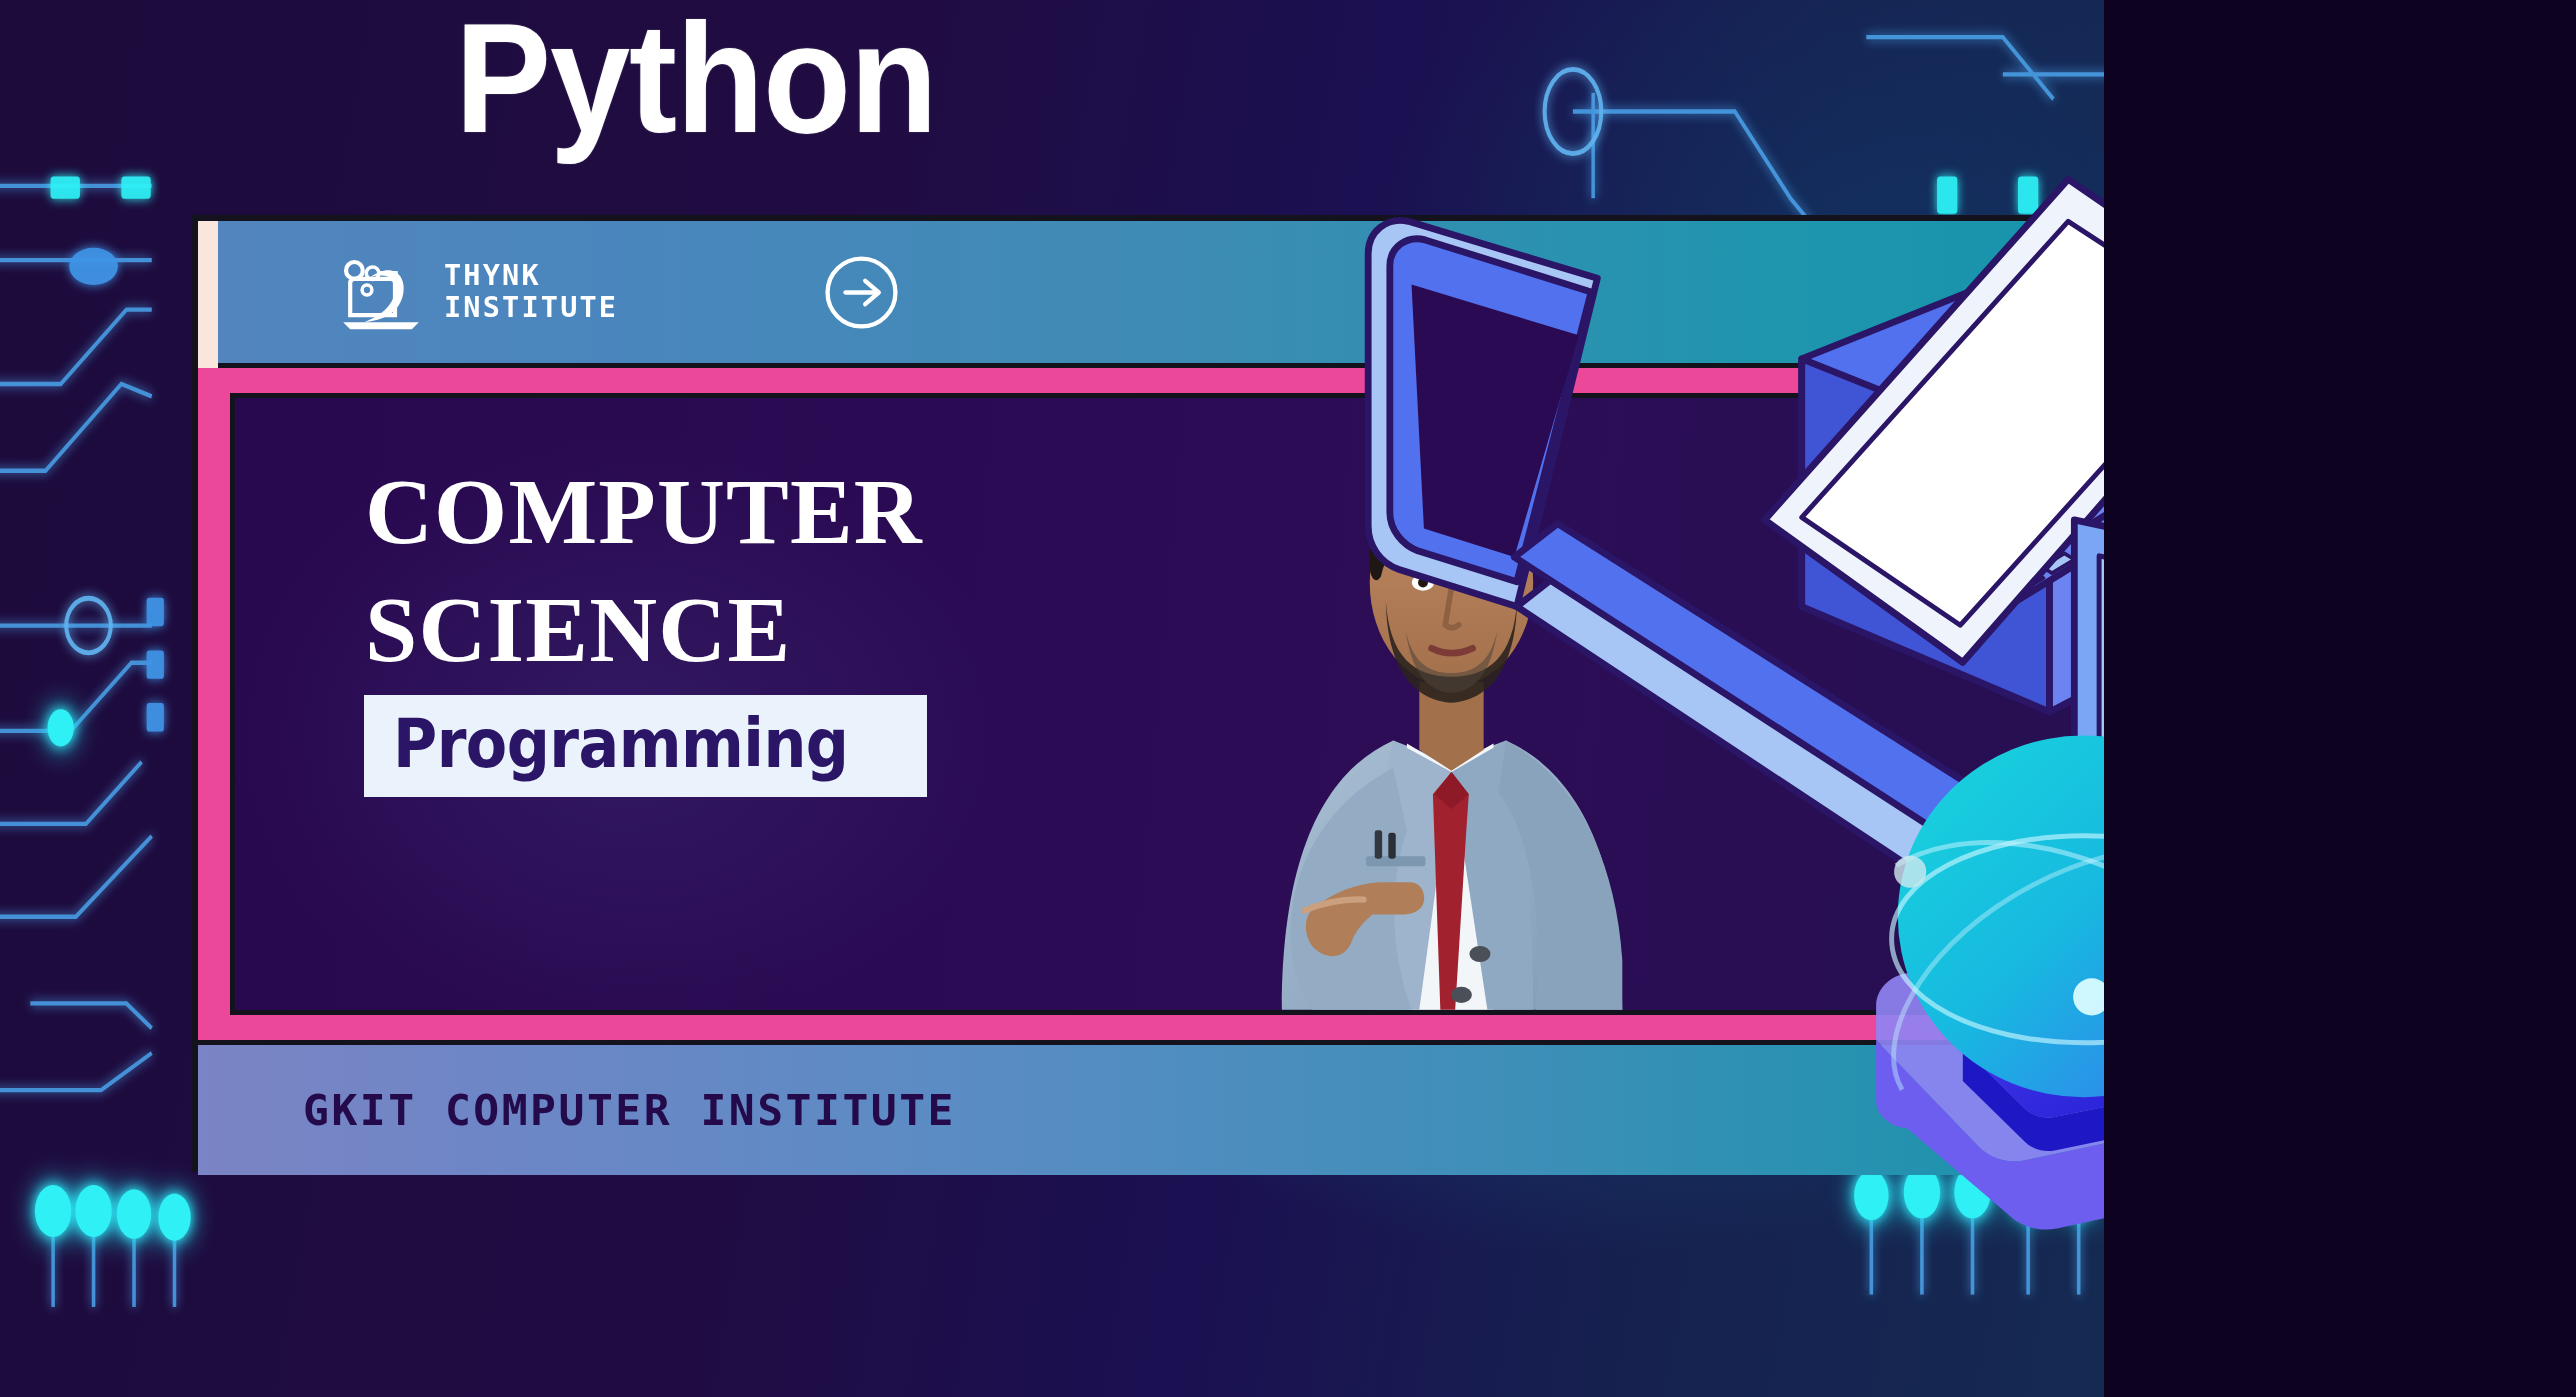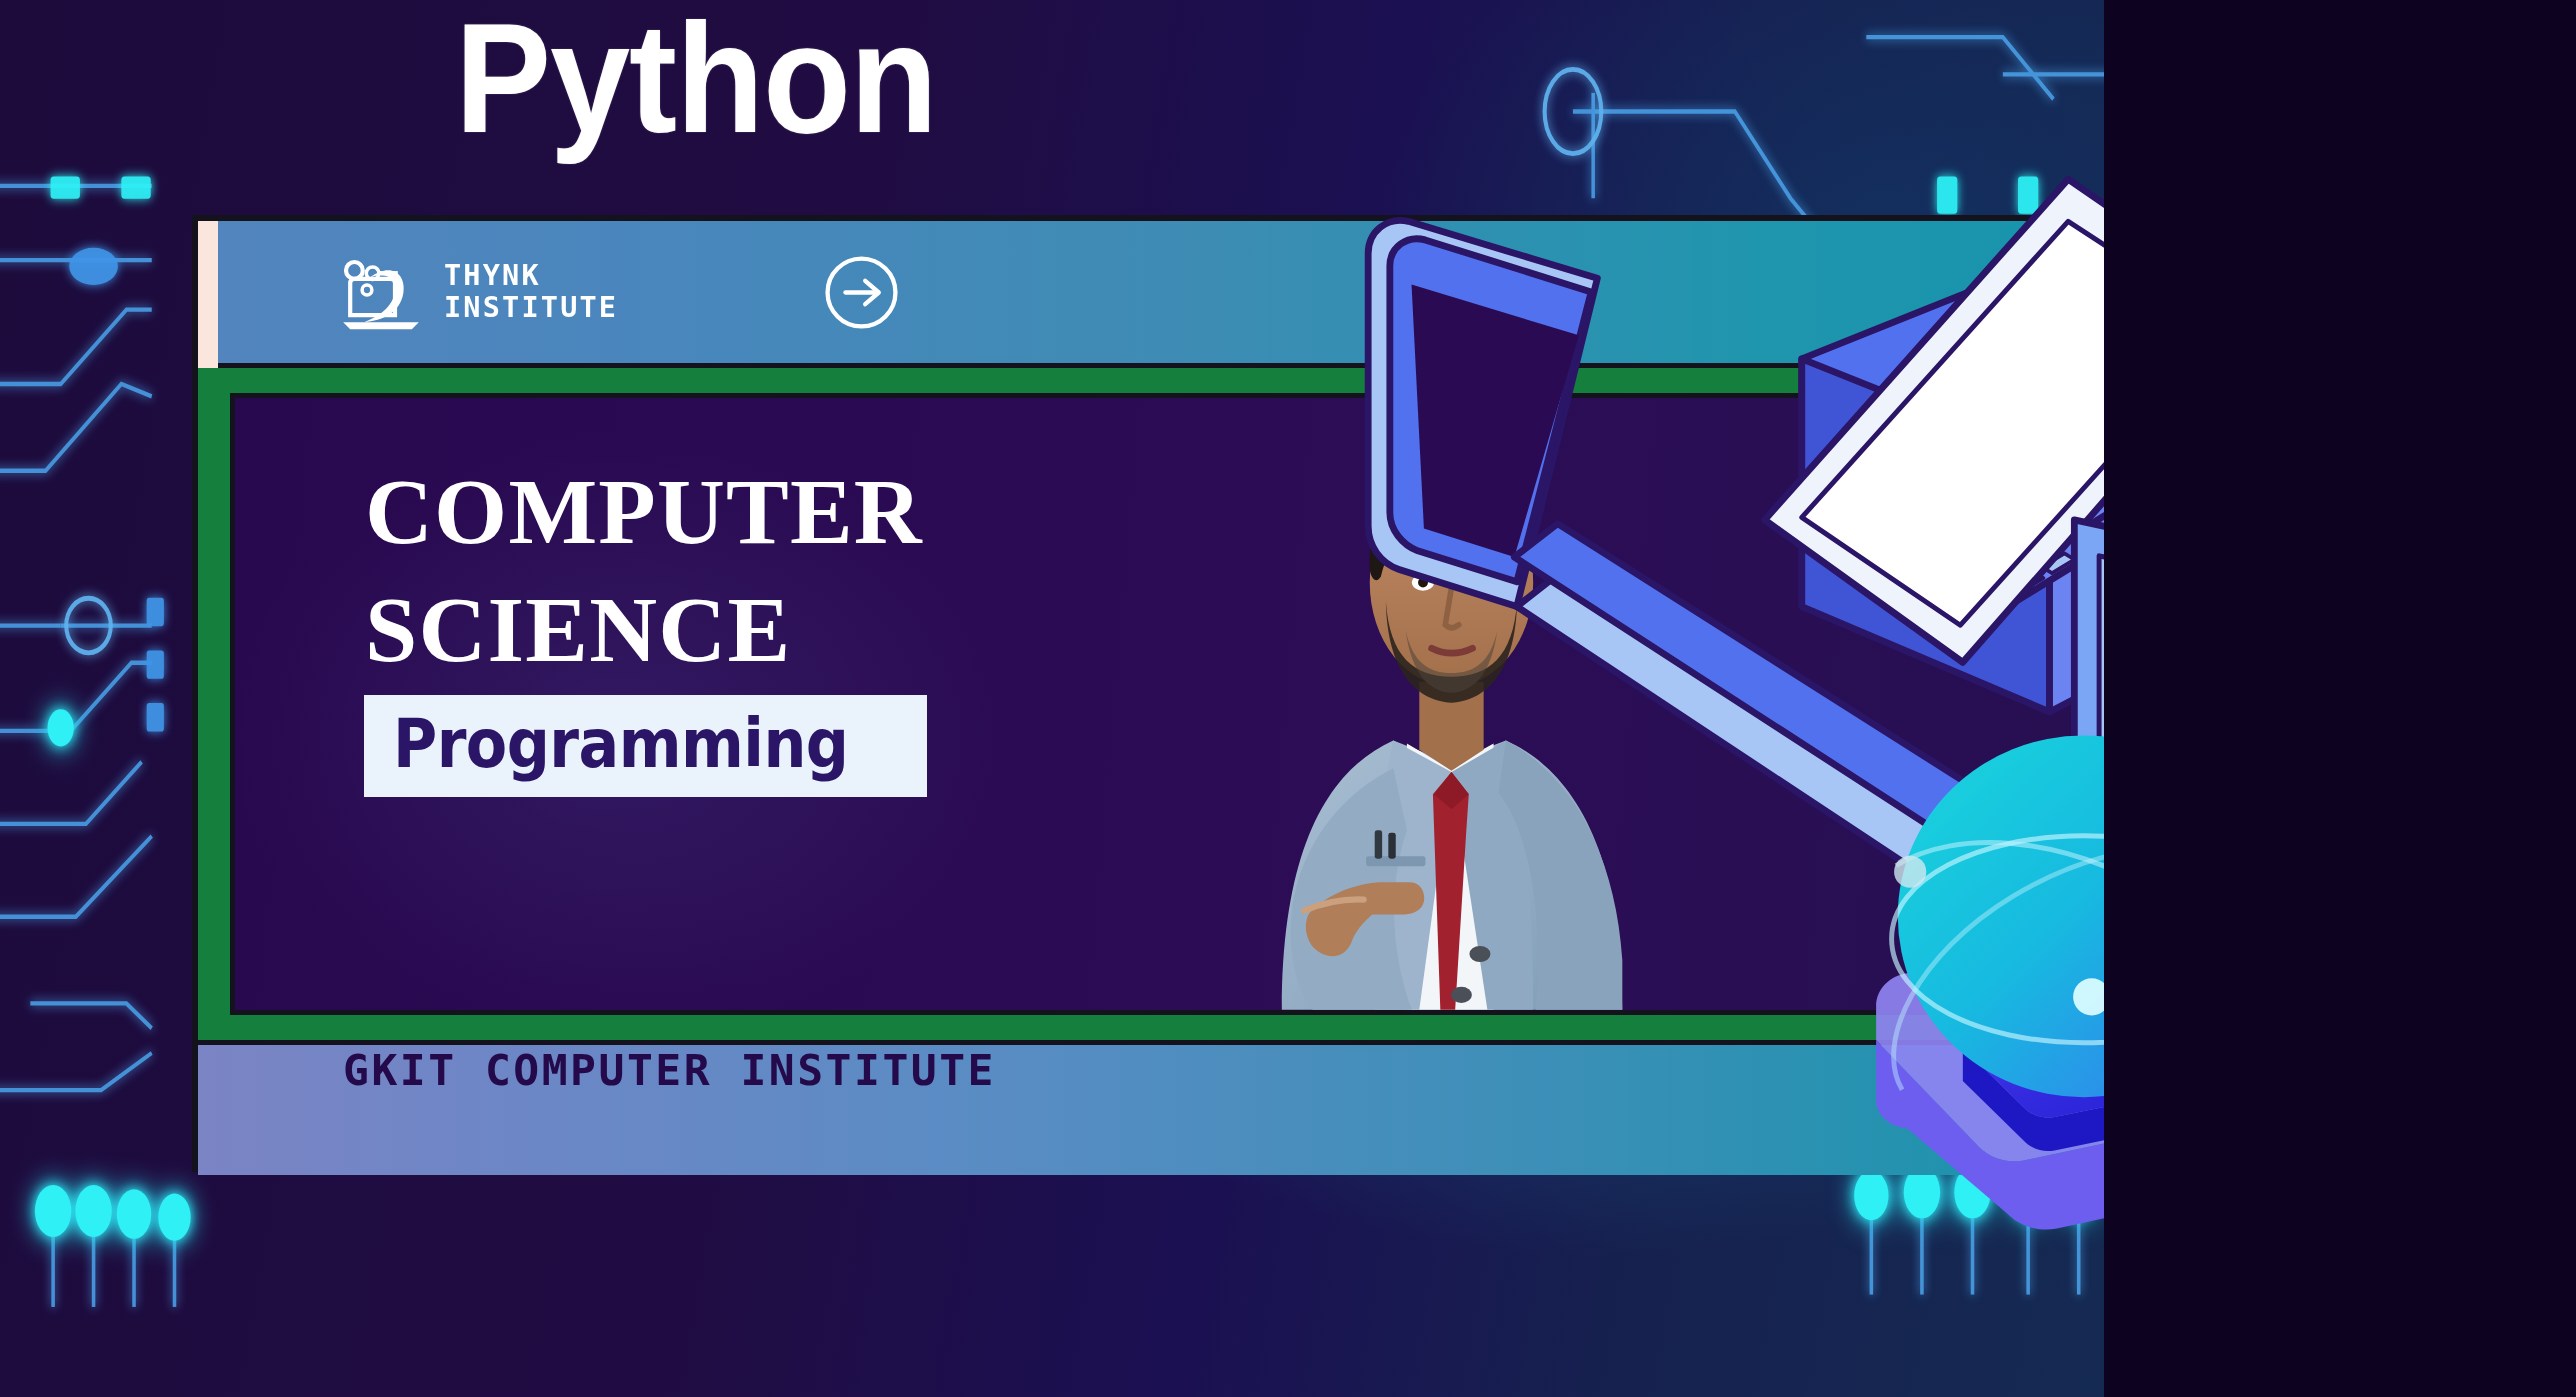--- a/index.html
+++ b/index.html
@@ -42,39 +42,39 @@
   .brand{display:flex;align-items:center;gap:21px;margin-left:121px;}
   .brand-mark{width:84px;height:74px;}
   .brand-text{color:#fff;font-size:28.5px;line-height:1.12;font-weight:700;letter-spacing:2.2px;
     font-family:"DejaVu Sans Mono", monospace;}
   .next-arrow{margin-left:204px;width:79px;height:79px;}
   .win-controls{position:absolute;right:30px;top:50%;transform:translateY(-50%);display:flex;gap:17.3px;}
   .win-btn{width:74px;height:81px;background:#fce7de;border:6.8px solid #14121c;
     display:flex;align-items:center;justify-content:center;box-sizing:border-box;}
   .win-btn svg{width:46px;height:46px;}
   
-  .win-body{position:relative;height:672px;padding:25px 32px;box-sizing:border-box;background:#15803d;}
+  .win-body{position:relative;height:672px;padding:25px 32px;box-sizing:border-box;background:#ec4899;}
   .canvas{position:relative;width:100%;height:100%;background:#2a0b53;border:5.6px solid #14121c;
     box-sizing:border-box;overflow:hidden;}
   .canvas-glow{position:absolute;inset:0;
     background:radial-gradient(ellipse 557px 433px at 18% 55%, rgba(56,38,110,.55) 0%, rgba(42,11,83,0) 70%),
                linear-gradient(95deg,#28084f 0%,#2c0d56 55%,#241050 100%);}
   .headline{position:absolute;left:130px;top:54px;color:#ffffff;
     font-family:"Liberation Serif", serif;font-weight:700;font-size:94px;line-height:1.26;
     letter-spacing:1.2px;}
   .badge{position:absolute;left:129px;top:290px;background:#eaf2fb;
     padding:16px 28.5px 18.6px 28.5px;display:inline-block;margin-top:7px;}
   .badge span{color:#2a1566;font-family:"DejaVu Sans", sans-serif;font-weight:700;font-size:67px;
     line-height:1;display:block;transform:scaleX(.9);transform-origin:left center;letter-spacing:-0.6px;}
   
   .presenter{position:absolute;left:954px;bottom:0;width:520px;height:675px;}
   
   .footer{position:relative;height:130px;border-top:5.6px solid #14121c;
     background:linear-gradient(90deg,#7b84c4 0%,#6f86c6 12%,#5a8cc4 35%,#3d8fb8 60%,#1d93ad 82%,#0f91a8 100%);
-    display:flex;padding-left:40px;}
+    display:flex;align-items:center;}
   .footer-text{margin-left:105px;color:#240a4a;font-family:"DejaVu Sans Mono", monospace;
     font-weight:700;font-size:43px;letter-spacing:2.5px;}
   
   .illu{position:absolute;left:1331px;top:173px;width:1115px;height:1115px;pointer-events:none;}
   .illu svg{width:100%;height:100%;}
 </style>
 </head>
 <body>
 
 <div id="stage">

